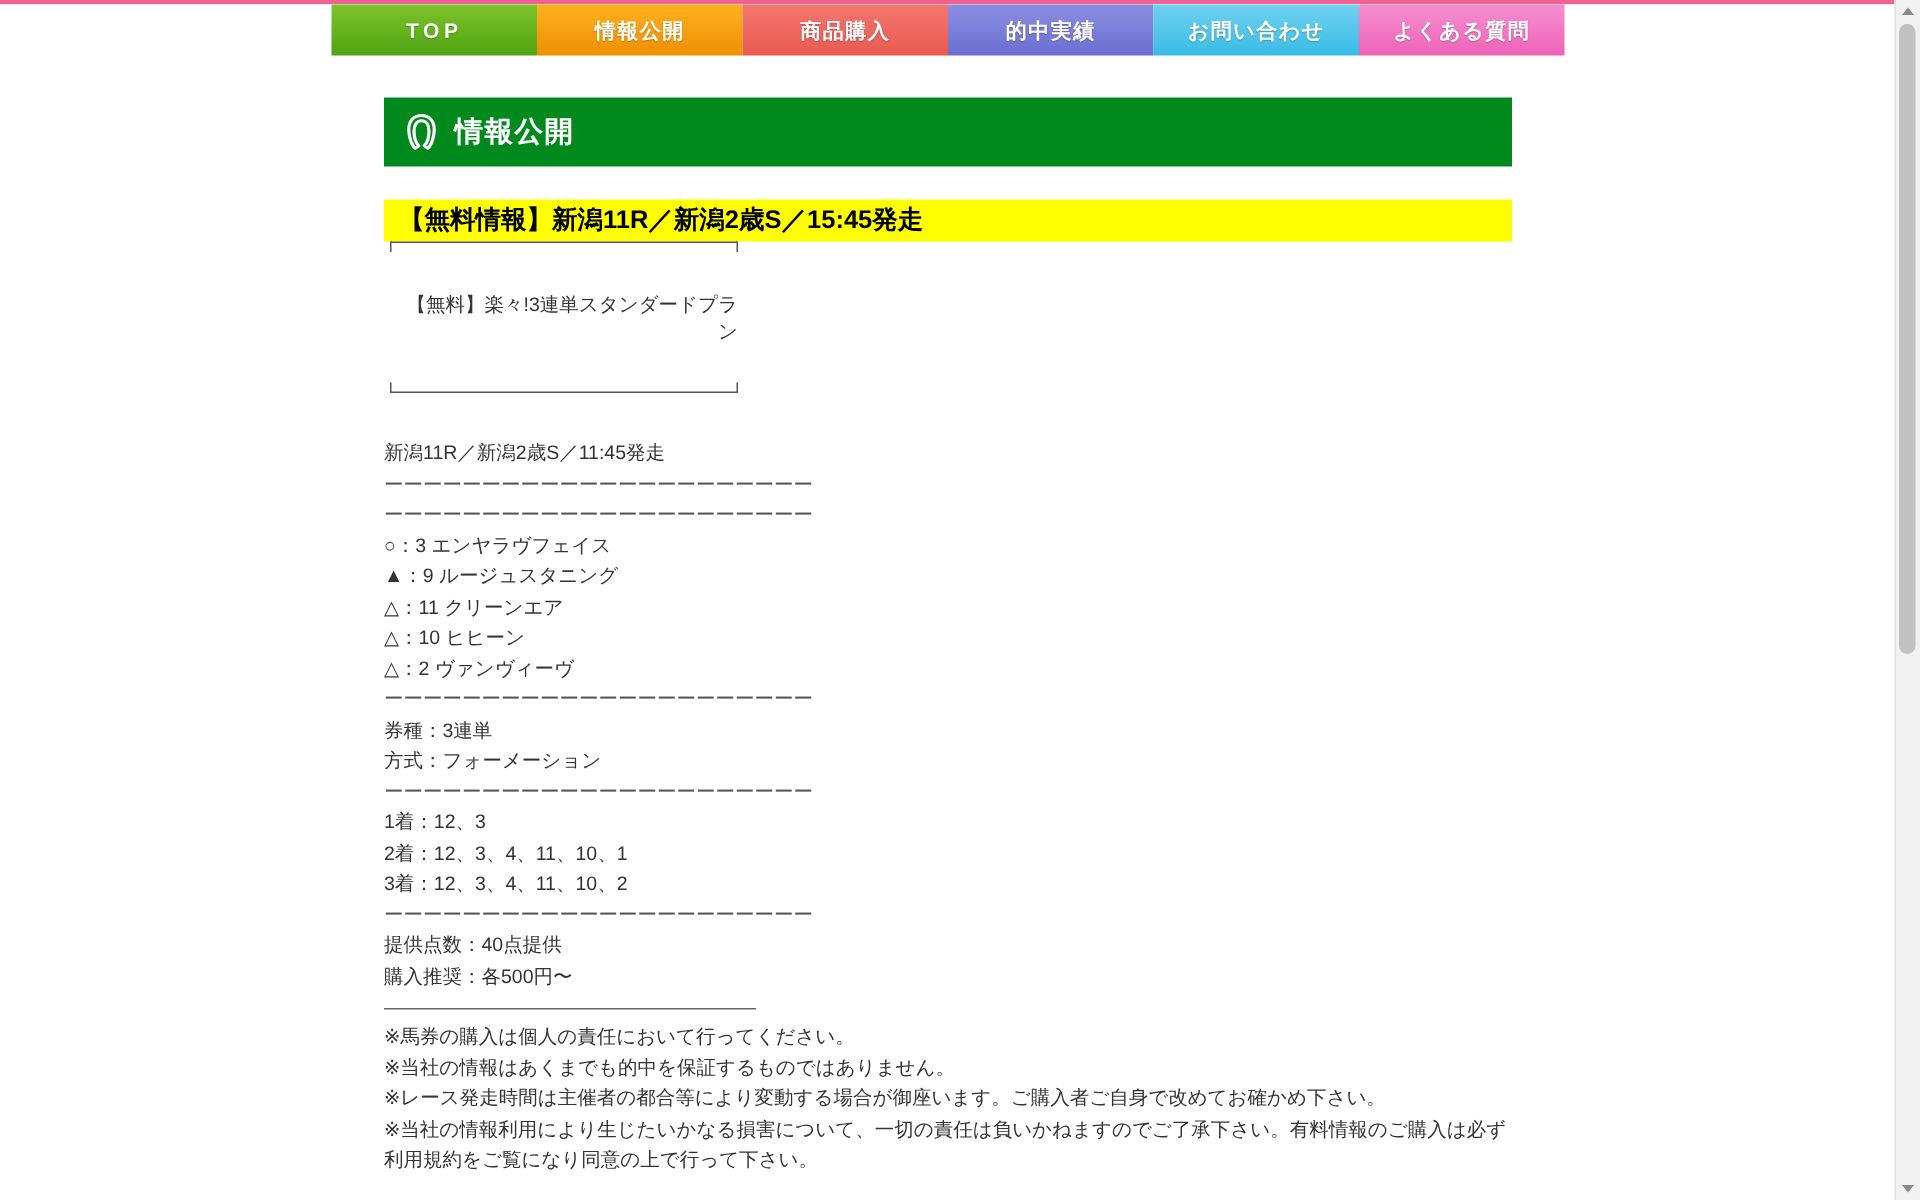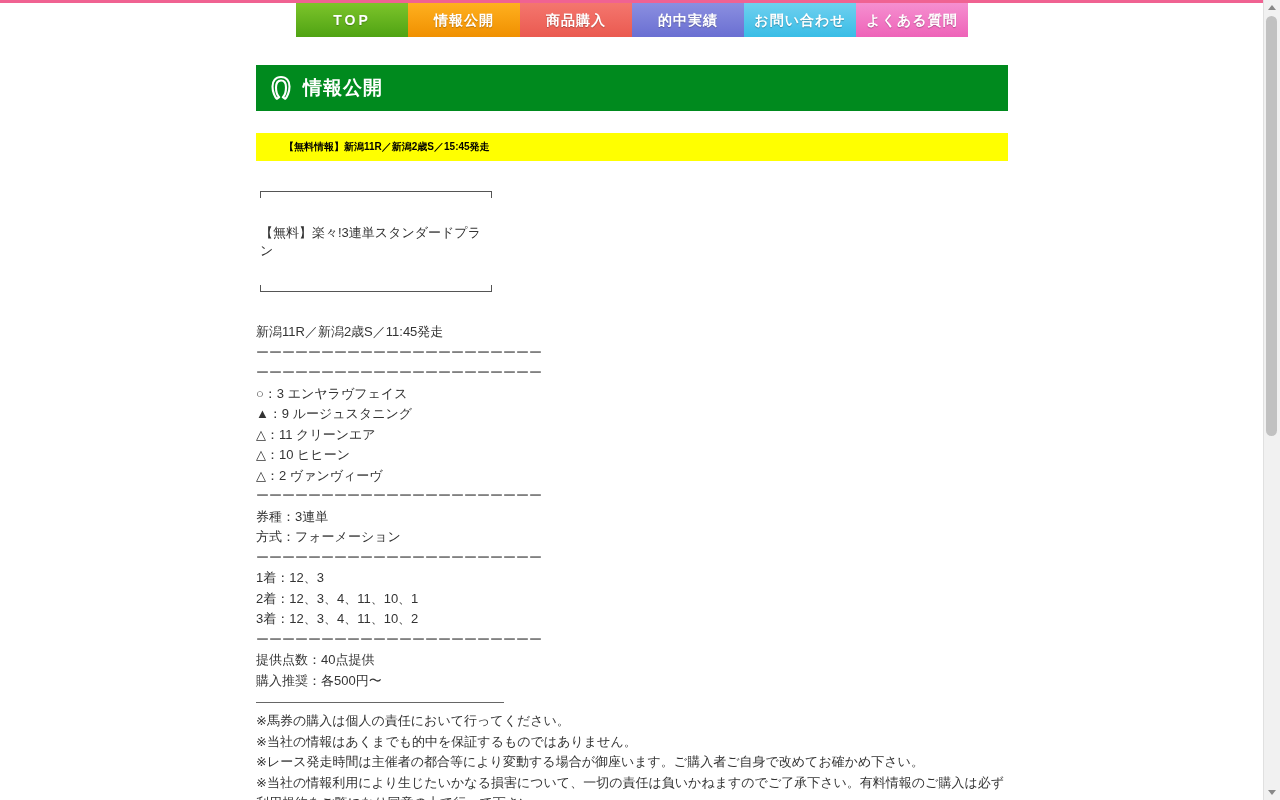--- a/index.html
+++ b/index.html
@@ -31,21 +31,21 @@
     box-sizing: border-box;
   }
   
   .nav {
     display: flex;
     justify-content: center;
     background: #ffffff;
     padding-top: 0px;
   }
   .nav-item {
-    width: 112px;
+    width: 137px;
     height: 34px;
     line-height: 34px;
     text-align: center;
     color: #ffffff;
     font-size: 14px;
     font-weight: bold;
     letter-spacing: 1px;
     text-shadow: 0 1px 1px rgba(0,0,0,.25);
     box-sizing: border-box;
     cursor: pointer;
@@ -86,32 +86,31 @@
     font-size: 19px;
     font-weight: bold;
     letter-spacing: 1px;
   }
   
   .notice-bar {
     margin-top: 22px;
     background: #ffff00;
     color: #000000;
     font-weight: bold;
-    font-size: 10px;
+    font-size: 17px;
     height: 28px;
     line-height: 28px;
-    padding-left: 28px;
+    padding-left: 10px;
     box-sizing: border-box;
   }
   
   .plan-box {
-    margin-top: 30px;
     margin-left: 4px;
     width: 232px;
-    text-align: left;
+    text-align: right;
   }
   .plan-rule-top, .plan-rule-bottom {
     border-top: 1px solid #555;
     height: 0;
   }
   .plan-rule-top {
     border-left: 1px solid #555;
     border-right: 1px solid #555;
     height: 7px;
     box-sizing: border-box;

